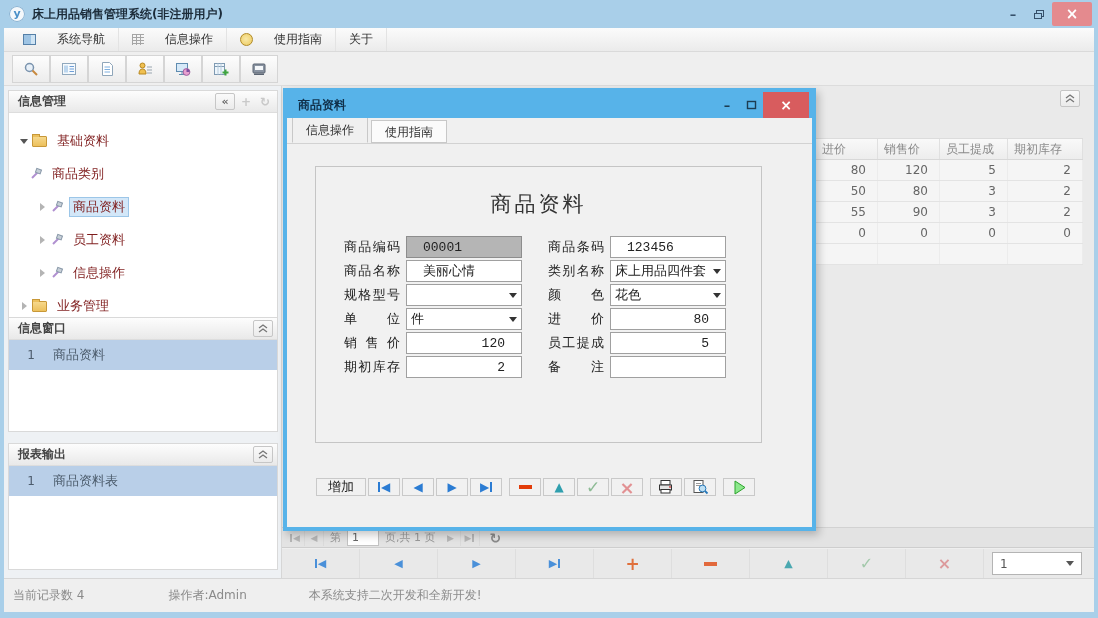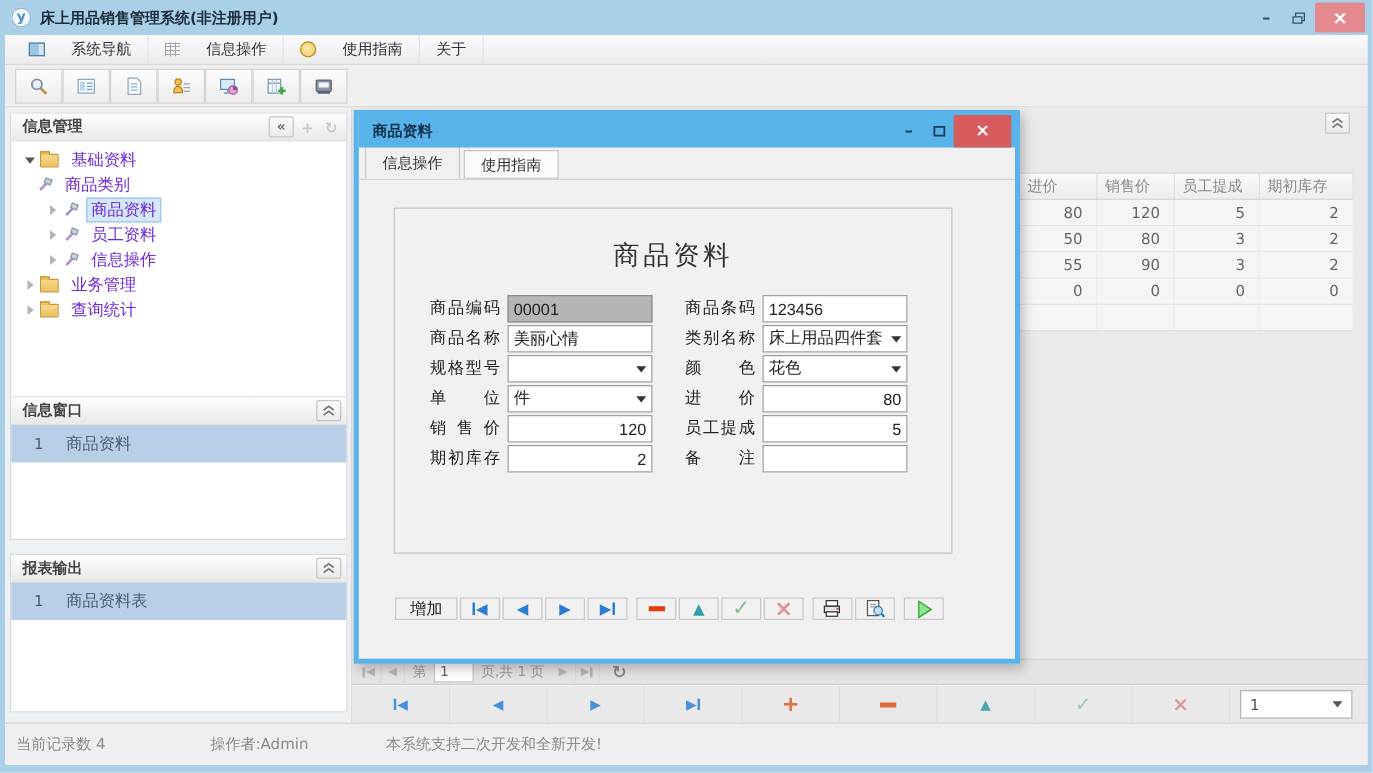--- a/index.html
+++ b/index.html
@@ -35,21 +35,21 @@
 
   .sidebar { position:absolute; left:0; top:0; width:278px; height:492px; background:#eef1f4; border-right:1px solid #d6d6d6; }
   .panel { position:absolute; left:4px; width:270px; background:#fff; border:1px solid #d9d9d9; }
   .panel-header { height:22px; background:linear-gradient(#fdfdfd,#e9e9e9); border-bottom:1px solid #ddd; display:flex; align-items:center; padding:0 4px 0 9px; font-size:12px; font-weight:bold; color:#444; }
   .ph-spacer { flex:1; }
   .hdr-btn { min-width:20px; height:17px; border:1px solid #c6c6c6; border-radius:2px; background:linear-gradient(#fafafa,#ebebeb); display:flex; align-items:center; justify-content:center; font-size:11px; color:#666; margin-left:3px; padding:0 2px; }
   .hdr-ghost { width:16px; text-align:center; font-size:12px; color:#c9c9c9; margin-left:3px; font-weight:bold; }
 
   #panel-info { top:4px; height:276px; }
   .tree { padding-top:5px; }
-  .tree-item { height:20px; display:flex; align-items:center; font-size:13px; color:#6d28d9; }
+  .tree-item { height:20px; display:flex; align-items:center; font-size:13px; color:#7f1d1d;margin-top:13px; }
   .tree-item.lvl0 { padding-left:9px; }
   .tree-item.lvl1 { padding-left:27px; }
   .exp { width:12px; display:flex; align-items:center; justify-content:center; }
   .tri-open { width:0; height:0; border-left:4px solid transparent; border-right:4px solid transparent; border-top:5px solid #555; }
   .tri-closed { width:0; height:0; border-top:4px solid transparent; border-bottom:4px solid transparent; border-left:5px solid #b4b4b4; }
   .icon-folder { width:15px; height:11px; background:linear-gradient(#f6d88c,#ecc05c); border:1px solid #c89838; border-radius:1px; position:relative; margin:0 6px 0 2px; }
   .icon-folder::before { content:""; position:absolute; left:-1px; top:-3px; width:6px; height:2px; background:#ecc05c; border:1px solid #c89838; border-bottom:none; }
   .icon-tool { margin:0 5px 0 2px; display:flex; }
   .tree-label { padding:1px 4px; }
   .tree-item.selected .tree-label { background:#d3e7f8; border:1px solid #9cc6e8; padding:0 3px; }
@@ -104,21 +104,21 @@
   .dlg-max { width:24px; display:flex; justify-content:center; }
   .dlg-close { width:46px; height:26px; background:#d85c5e; color:#fff; display:flex; align-items:center; justify-content:center; font-size:14px; font-weight:bold; }
   .dlg-tabs { height:26px; border-bottom:1px solid #d2d2d2; display:flex; align-items:flex-end; padding-left:5px; }
   .tab { height:23px; line-height:22px; padding:0 13px; font-size:12px; color:#333; border:1px solid #c8c8c8; background:#fbfbfb; margin-right:3px; }
   .tab.active { height:26px; line-height:25px; background:#f0f0f0; border-bottom:1px solid #f0f0f0; }
   .dlg-body { position:relative; height:383px; }
   .groupbox { position:absolute; left:28px; top:22px; width:447px; height:277px; border:1px solid #c5c5c5; background:#f1f1f1; }
   .group-title { position:absolute; top:23px; width:100%; text-align:center; font-size:21px; color:#333; letter-spacing:3px; }
   .form-grid { position:absolute; left:28px; top:69px; display:grid; grid-template-columns:62px 116px 26px 62px 116px; grid-auto-rows:22px; row-gap:2px; }
   .f-label { font-size:13px; color:#222; line-height:22px; text-align-last:justify; padding-right:6px; }
-  .f-input { width:116px; height:22px; border:1px solid #a0a0a0; background:#fff; font-size:13px; padding:0 4px; color:#222; font-family:Liberation Sans, sans-serif; }
+  .f-input { width:116px; height:22px; border:1px solid #a0a0a0; background:#fff; font-size:13px; padding:0 16px; color:#222; font-family:Liberation Mono, monospace; }
   .f-input.disabled { background:#b5b5b5; border-color:#8d8d8d; }
   .f-input.num { text-align:right; }
   .combo { position:relative; width:116px; height:22px; border:1px solid #a0a0a0; background:#fff; font-size:13px; line-height:20px; padding:0 16px 0 4px; overflow:hidden; white-space:nowrap; color:#222; }
   .combo-arrow { position:absolute; right:4px; top:8px; width:0; height:0; border-left:4px solid transparent; border-right:4px solid transparent; border-top:5px solid #333; }
   .btnbar { position:absolute; left:29px; top:334px; display:flex; align-items:center; }
   .db { height:18px; border:1px solid #c9c9c9; background:#f1f1f1; display:flex; align-items:center; justify-content:center; margin-right:2px; }
   .db-add { width:50px; font-size:13px; color:#222; }
   .db-ico { width:32px; }
   .gap6 { width:5px; }
   .c-blue { color:#2b7cd3; font-size:12px; display:flex; align-items:center; gap:1px; }

